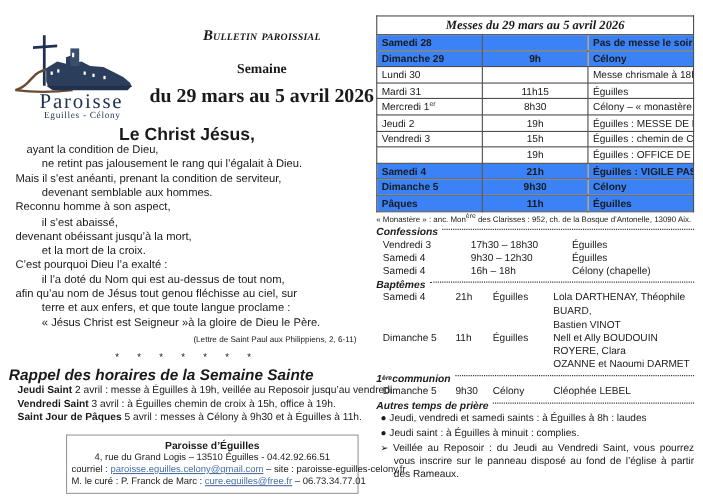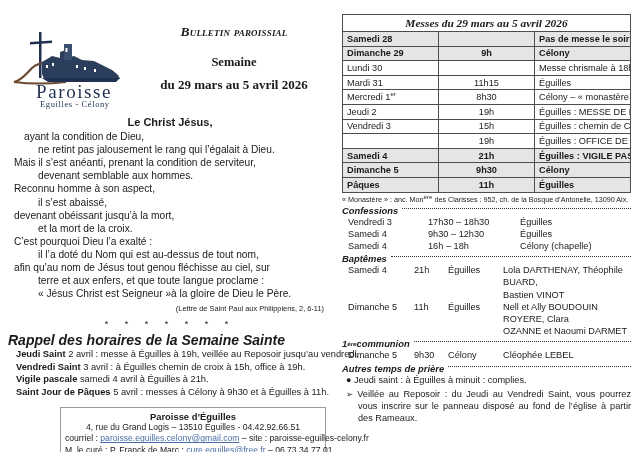--- a/index.html
+++ b/index.html
@@ -63,35 +63,35 @@
   }
   .semaine {
     font-family: "Liberation Serif", serif;
     font-weight: bold;
     font-size: 12.5px;
     margin-top: 15px;
   }
   .semaine-dates {
     font-family: "Liberation Serif", serif;
     font-weight: bold;
-    font-size: 13px;
+    font-size: 18px;
     margin-top: 7px;
     white-space: nowrap;
   }
 
   
   .scripture {
     margin-top: 2px;
     font-size: 10.2px;
     line-height: 13.1px;
   }
   .scripture .sc-title {
     font-weight: bold;
     text-align: center;
-    font-size: 11px;
+    font-size: 16px;
     margin-bottom: 1px;
   }
   .scripture .ln { white-space: nowrap; }
   .ind1 { padding-left: 16px; }
   .ind2 { padding-left: 30px; }
   .ind0 { padding-left: 6px; }
   .attrib {
     text-align: right;
     font-size: 7.4px;
     margin-top: 2px;
@@ -161,21 +161,21 @@
   td.c-time { width: 41px; text-align: center; }
   td.c-loc  { }
   tr.title-row td {
     text-align: center;
     font-family: "Liberation Serif", serif;
     font-weight: bold;
     font-style: italic;
     font-size: 11.4px;
     height: 16px;
   }
-  .shade { background: #e5e5e5; }
+  .shade { background: #3b82f6; }
   .bold  { font-weight: bold; }
   .tiny  { font-size: 7.1px; font-weight: bold; }
   sup { font-size: 6.2px; vertical-align: super; line-height: 0; }
 
   .note-monastere {
     font-size: 7.2px;
     margin-top: 2px;
     white-space: nowrap;
   }
 
@@ -294,21 +294,20 @@
         </div>
       <div class="attrib">(Lettre de Saint Paul aux Philippiens, 2, 6-11)</div>
     </div>
 
     <div class="stars">*   *   *   *   *   *   *</div>
 
     <div class="ss-title">Rappel des horaires de la Semaine Sainte</div>
     <div id="ss-lines">
         <div class="ss-line"><b>Jeudi Saint</b><span> 2 avril : messe à Éguilles à 19h, veillée au Reposoir jusqu’au vendredi.</span></div>
         <div class="ss-line"><b>Vendredi Saint</b><span> 3 avril : à Éguilles chemin de croix à 15h, office à 19h.</span></div>
-        <div class="ss-line"><b>Vigile pascale</b><span> samedi 4 avril à Éguilles à 21h.</span></div>
         <div class="ss-line"><b>Saint Jour de Pâques</b><span> 5 avril : messes à Célony à 9h30 et à Éguilles à 11h.</span></div>
       </div>
 
     <div class="contact-box">
       <div class="contact-title">Paroisse d’Éguilles</div>
       <div class="contact-line">4, rue du Grand Logis – 13510 Éguilles - 04.42.92.66.51</div>
       <div class="contact-line">
         <span>courriel : </span><a class="lnk" href="#">paroisse.eguilles.celony@gmail.com</a><span> – site : paroisse-eguilles-celony.fr</span>
       </div>
       <div class="contact-line">
@@ -442,20 +441,21 @@
           <span class="co-loc">Célony</span>
           <span class="co-names">Cléophée LEBEL</span>
         </div>
       </div>
 
     <div class="sec-head">
       <span>Autres temps de prière</span>
       <span class="dots"></span>
     </div>
     <div id="prieres-rows">
+        <div class="bullet-row"><span class="bu">● </span><span>Jeudi, vendredi et samedi saints : à Éguilles à 8h : laudes</span></div>
         <div class="bullet-row"><span class="bu">● </span><span>Jeudi saint : à Éguilles à minuit : complies.</span></div>
       </div>
 
     <div id="anoter-rows">
         <div class="arrow-row"><span class="ar">➢ </span><b>Veillée au Reposoir</b><span> : du Jeudi au Vendredi Saint, vous pourrez vous inscrire sur le panneau disposé au fond de l’église à partir des Rameaux.</span></div>
       </div>
 
   </div>
 </div>
 

